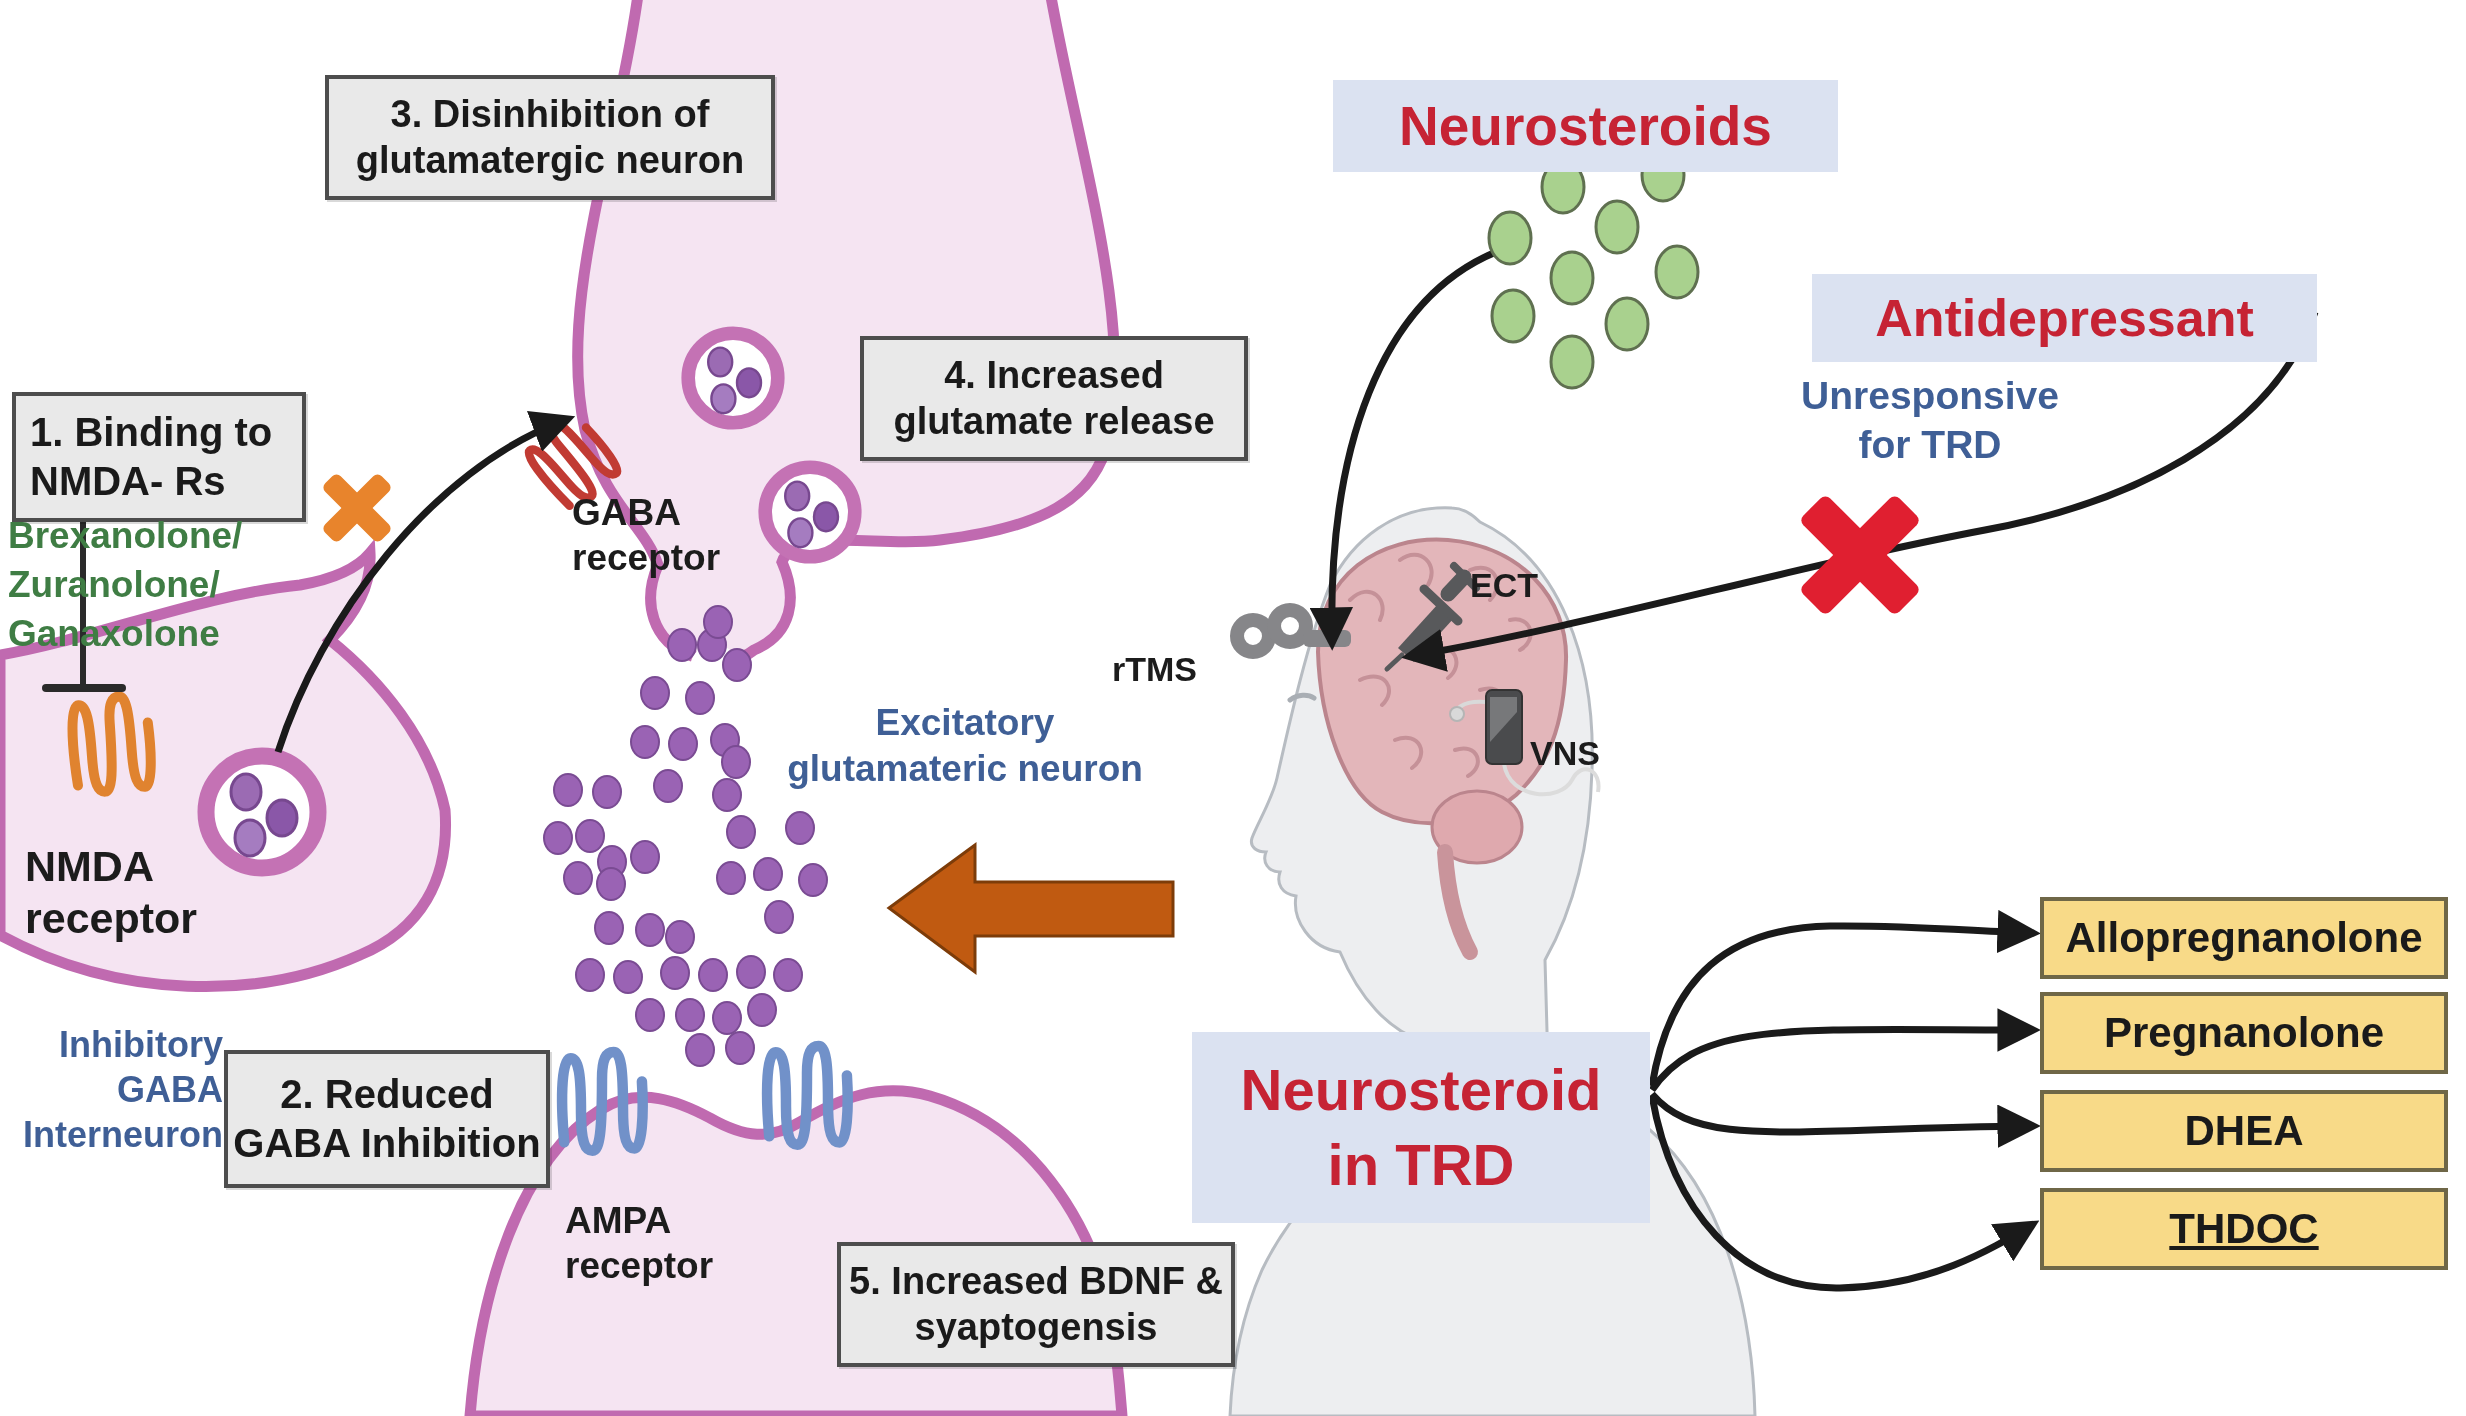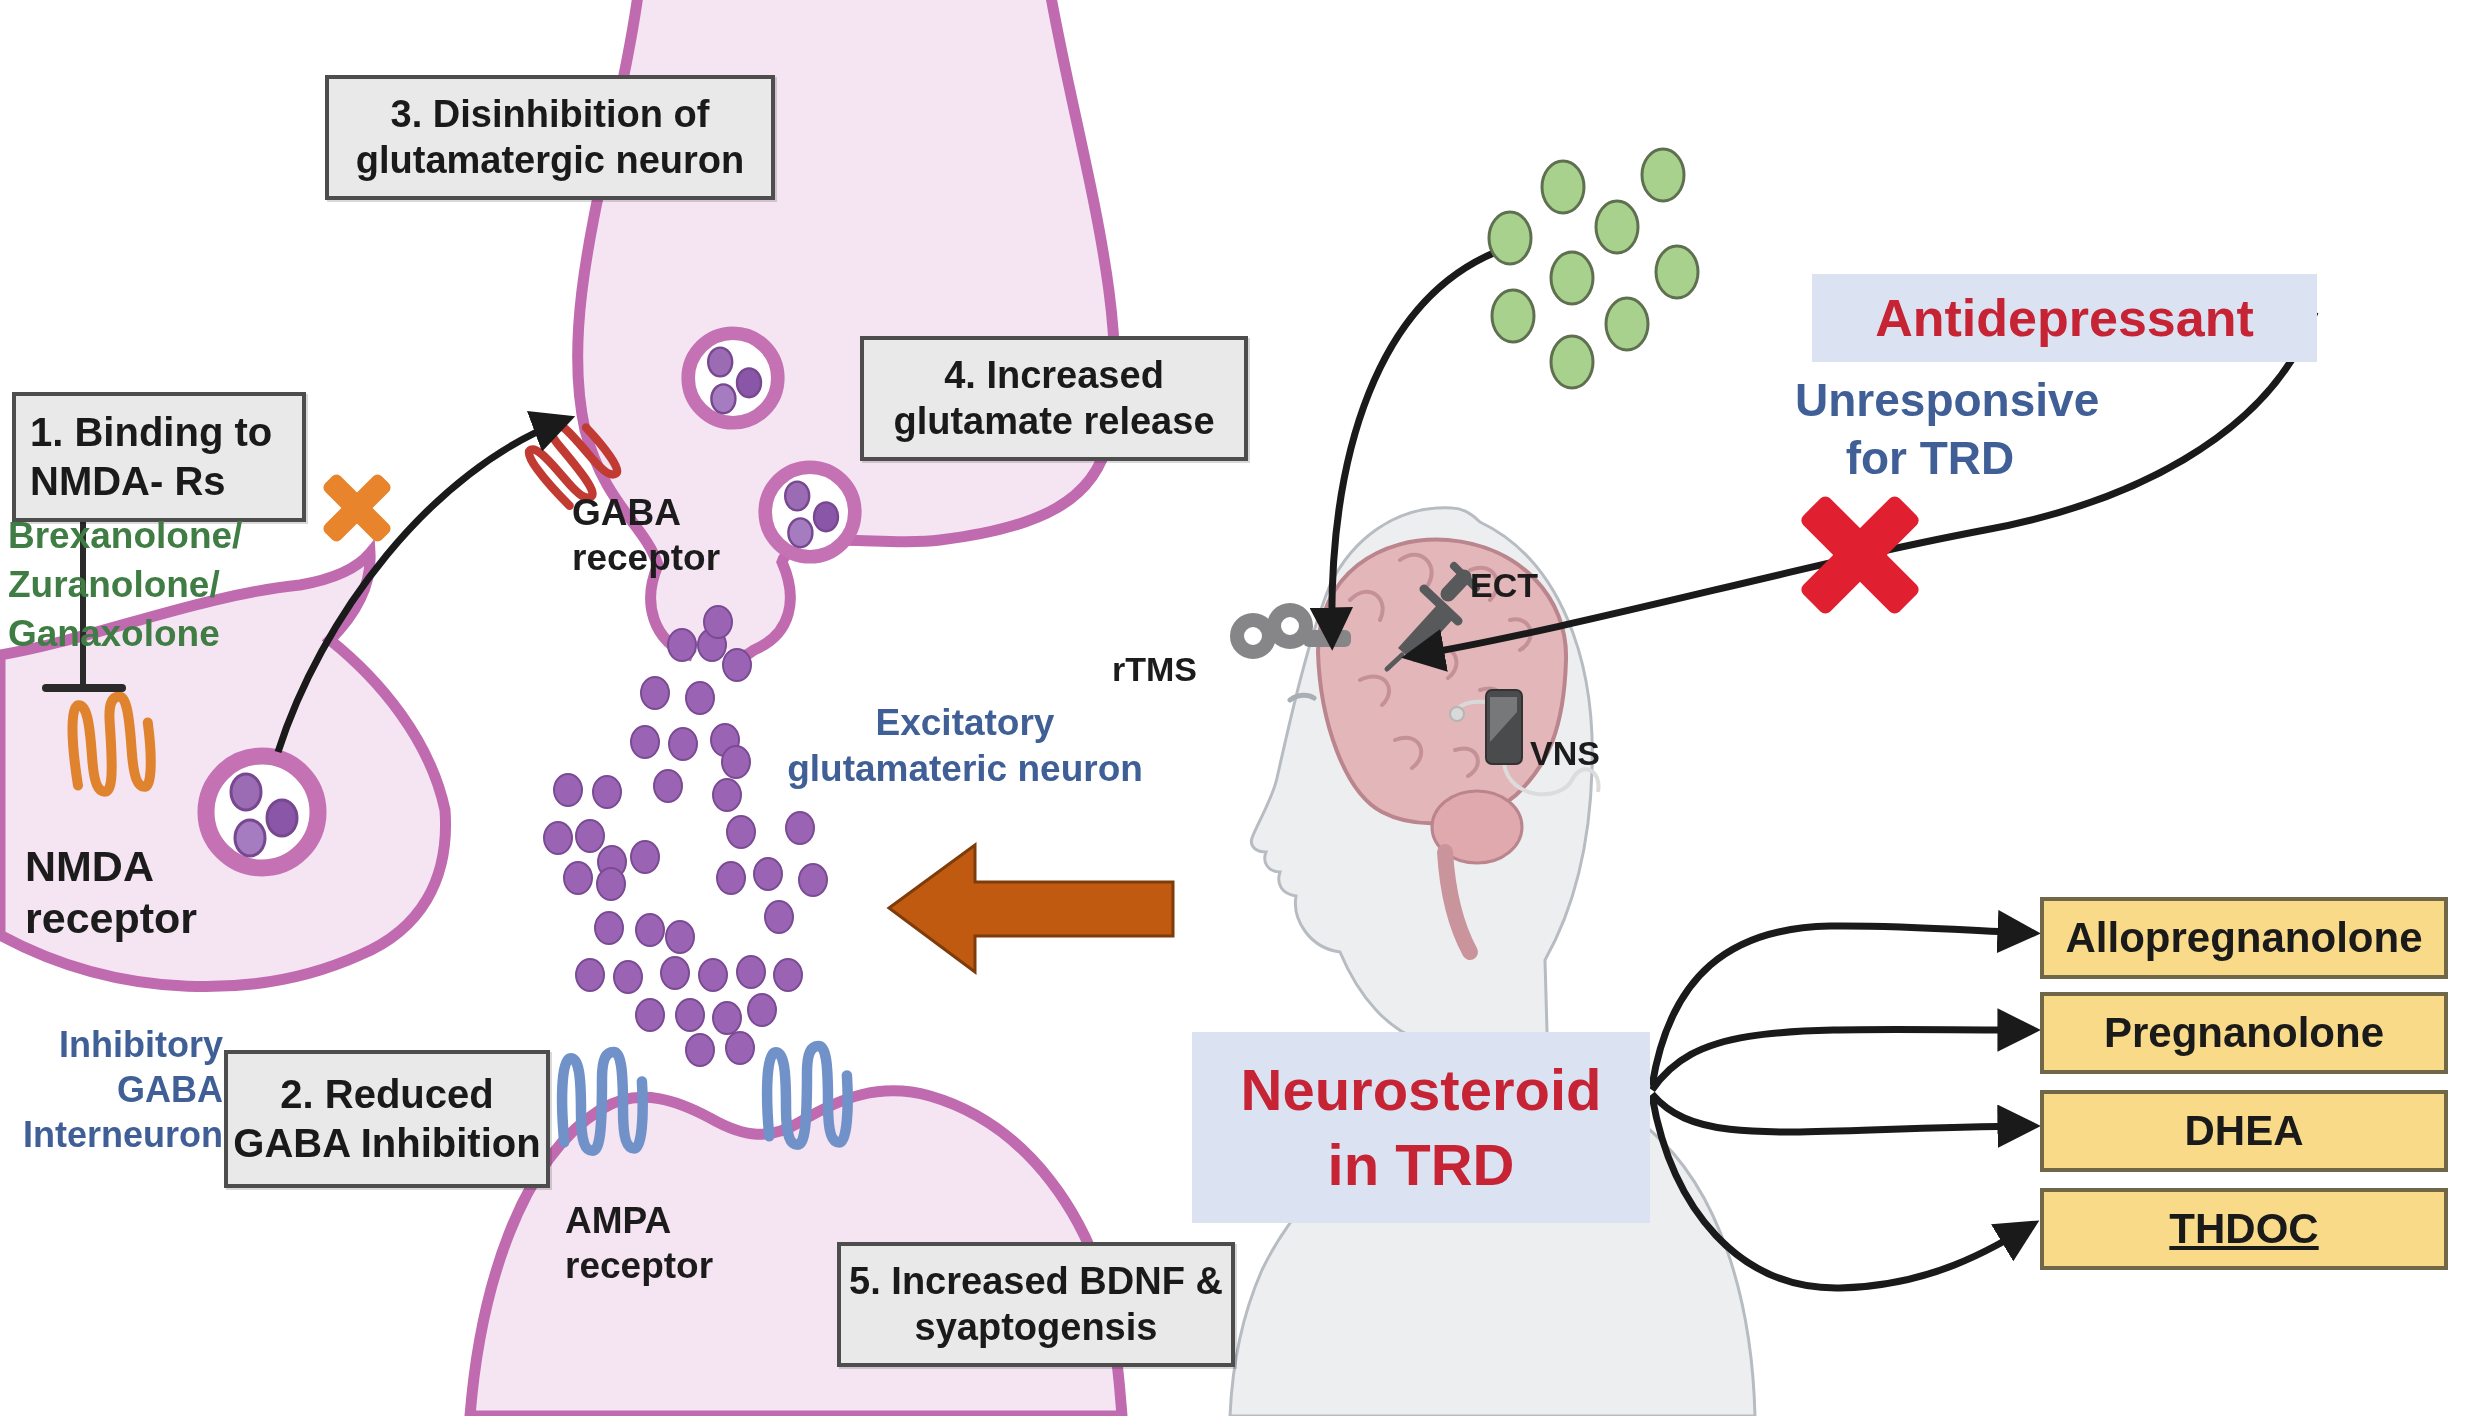--- a/index.html
+++ b/index.html
@@ -207,22 +207,23 @@
   <div>Brexanolone/</div>
   <div>Zuranolone/</div>
   <div>Ganaxolone</div>
 </div>
 <div class="lbl blacklbl" style="left:25px;top:800px;width:190px;font-size:43px;">NMDA receptor</div>
 <div class="lbl bluetext" style="left:18px;top:982px;width:205px;font-size:36px;text-align:right;">Inhibitory GABA Interneuron</div>
 <div class="lbl bluetext" style="left:775px;top:660px;width:380px;font-size:37px;">Excitatory glutamateric neuron</div>
 <div class="lbl blacklbl" style="left:572px;top:450px;width:180px;font-size:37px;">GABA receptor</div>
 <div class="lbl blacklbl" style="left:565px;top:1158px;width:180px;font-size:37px;">AMPA receptor</div>
 
+<div class="lbl titlebox" style="left:1333px;top:40px;width:505px;font-size:55px;padding:14px 0;">Neurosteroids</div>
 <div class="lbl titlebox" style="left:1812px;top:234px;width:505px;font-size:52px;padding:14px 0;">Antidepressant</div>
-<div class="lbl bluetext" style="left:1795px;top:332px;width:270px;font-size:46px;">Unresponsive for TRD</div>
+<div class="lbl bluetext" style="left:1795px;top:332px;width:270px;font-size:39px;">Unresponsive for TRD</div>
 <div class="lbl devlbl" style="left:1470px;top:526px;">ECT</div>
 <div class="lbl devlbl" style="left:1112px;top:610px;">rTMS</div>
 <div class="lbl devlbl" style="left:1530px;top:694px;">VNS</div>
 <div class="lbl titlebox" style="left:1192px;top:992px;width:458px;font-size:58px;padding:20px 40px;box-sizing:border-box;line-height:1.3;">Neurosteroid in TRD</div>
 
 <div class="steroid" style="top:897px;">Allopregnanolone</div>
 <div class="steroid" style="top:992px;">Pregnanolone</div>
 <div class="steroid" style="top:1090px;">DHEA</div>
 <div class="steroid" style="top:1188px;text-decoration:underline;">THDOC</div>
 

